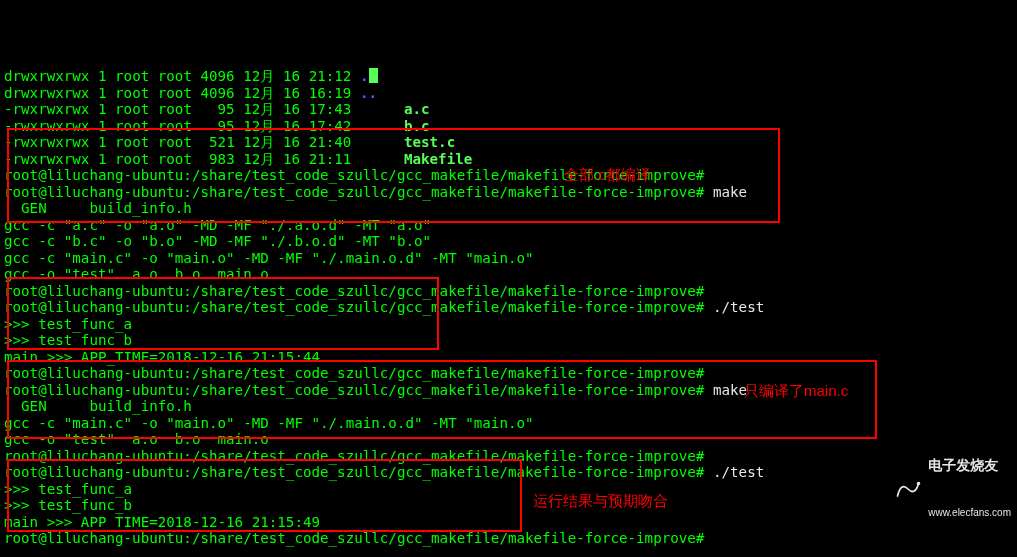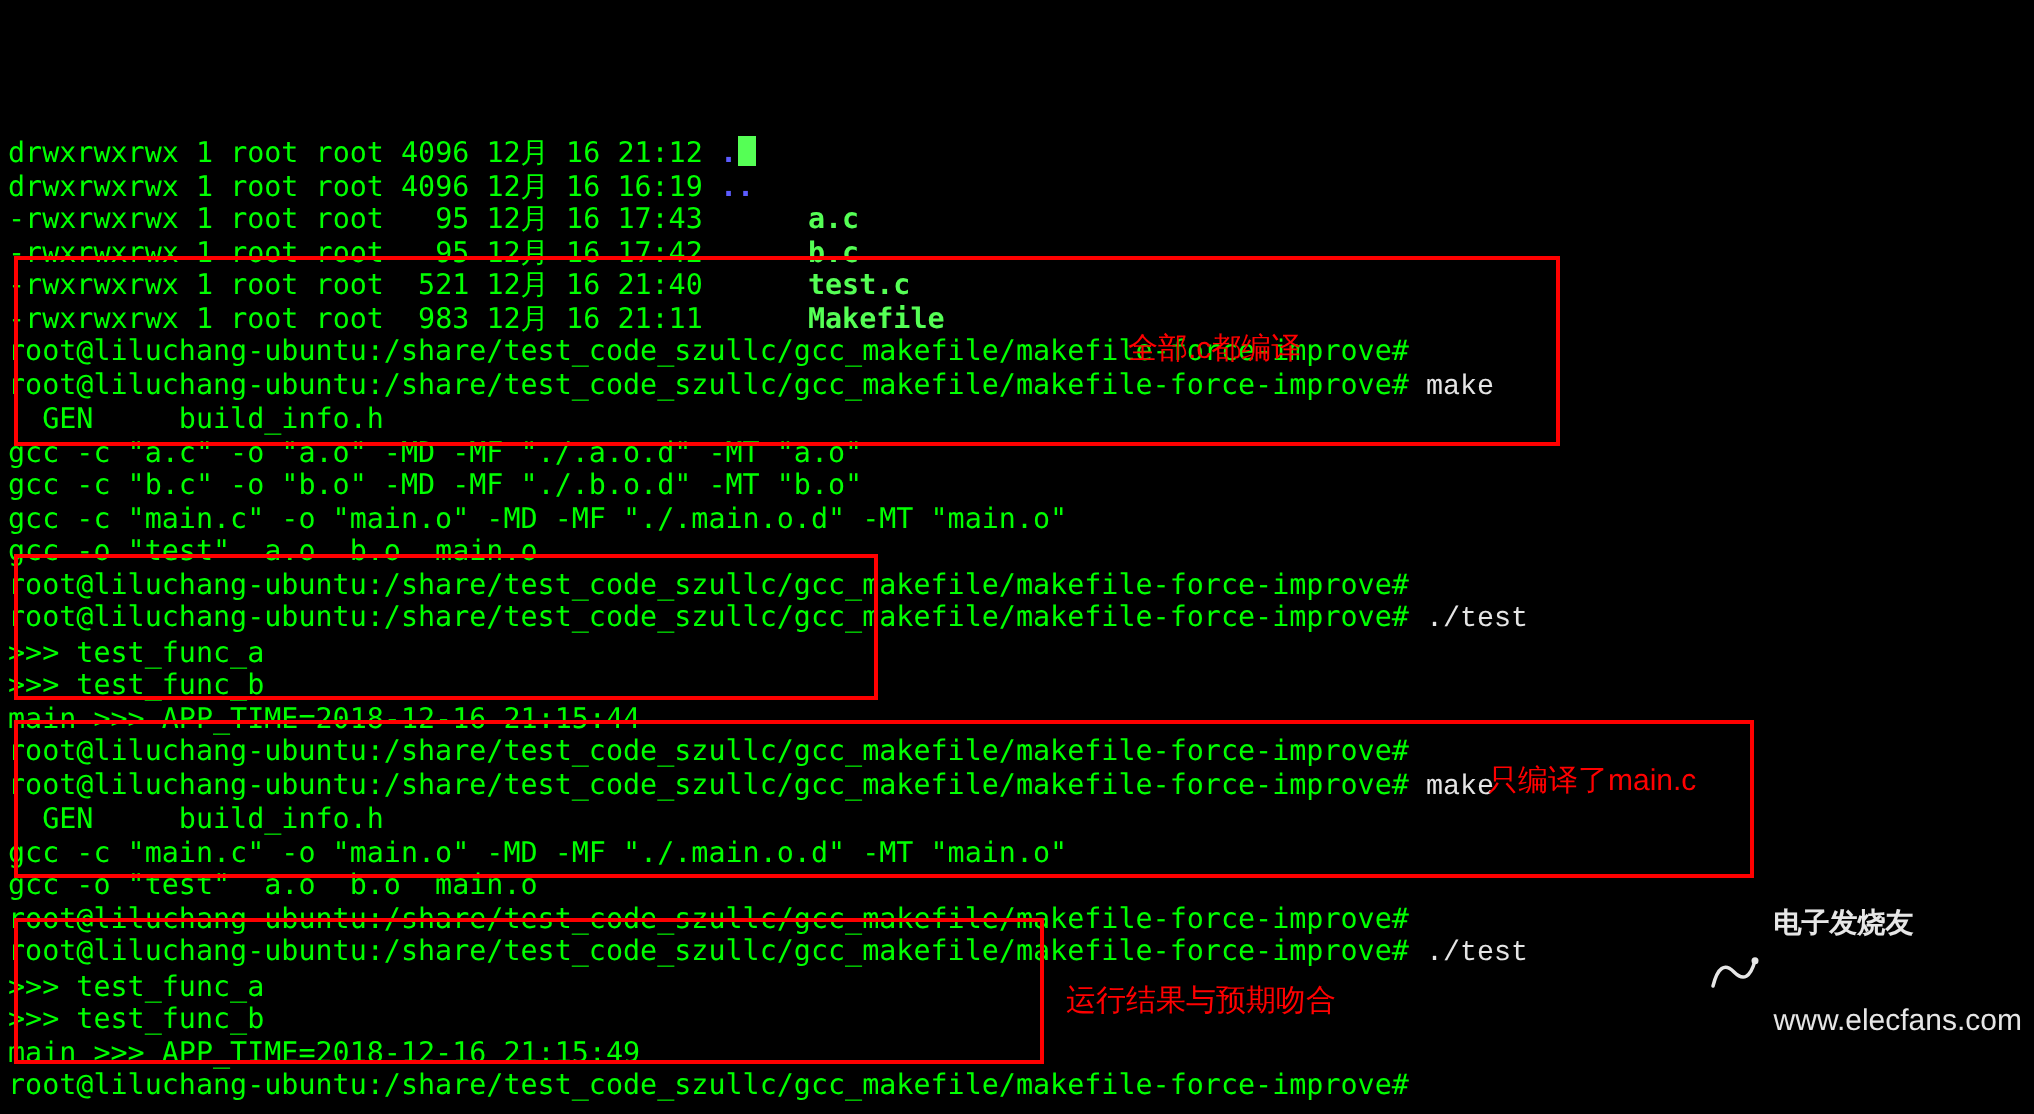--- a/index.html
+++ b/index.html
@@ -11,21 +11,21 @@
     line-height: 16.5px;
     color: #00ff00;
     white-space: pre;
     width: 1017px;
     height: 557px;
     overflow: hidden;
     box-sizing: border-box;
     position: relative;
   }
   .term { position: relative; }
-  .white  { color: #e5e5e5; font-family: Liberation Mono, monospace; }
+  .white  { color: #e5e5e5; }
   .green  { color: #00ff00; }
   .bgreen { color: #55ff55; font-weight: bold; margin-left: 44px; }
   .bblue  { color: #5c5cff; font-weight: bold; }
   .cursor {
     display: inline-block;
     width: 9px; height: 15px;
     background: #55ff55;
     vertical-align: -2px;
   }
   .box {
@@ -45,22 +45,22 @@
   .watermark {
     position: absolute;
     right: 6px;
     bottom: 6px;
     display: flex;
     align-items: center;
     gap: 6px;
     opacity: 0.9;
   }
   .wm-svg { width: 28px; height: 28px; }
-  .wm-txt-cn { font-family: Liberation Sans, sans-serif; font-size: 14px; color: #fff; font-weight: bold; line-height: 1; }
-  .wm-txt-en { font-family: Arial,sans-serif; font-size: 15px; color: #fff; line-height: 1; margin-top:2px;}
+  .wm-txt-cn { font-family: Liberation Mono, monospace; font-size: 14px; color: #fff; font-weight: bold; line-height: 1; }
+  .wm-txt-en { font-family: Arial,sans-serif; font-size: 10px; color: #fff; line-height: 1; margin-top:2px;}
 </style>
 </head>
 <body>
 
 
 <div class="term">
 <span class="green"><span>drwxrwxrwx</span> <span>1</span> <span>root</span> <span>root</span> <span>4096</span> <span>12月</span> <span>16</span> <span>21:12</span> </span><span class="bblue">.</span><span class="cursor"></span>
 <span class="green"><span>drwxrwxrwx</span> <span>1</span> <span>root</span> <span>root</span> <span>4096</span> <span>12月</span> <span>16</span> <span>16:19</span> </span><span class="bblue">..</span>
 <span class="green"><span>-rwxrwxrwx</span> <span>1</span> <span>root</span> <span>root</span>   <span>95</span> <span>12月</span> <span>16</span> <span>17:43</span> </span><span class="bgreen">a.c</span>
 <span class="green"><span>-rwxrwxrwx</span> <span>1</span> <span>root</span> <span>root</span>   <span>95</span> <span>12月</span> <span>16</span> <span>17:42</span> </span><span class="bgreen">b.c</span>

